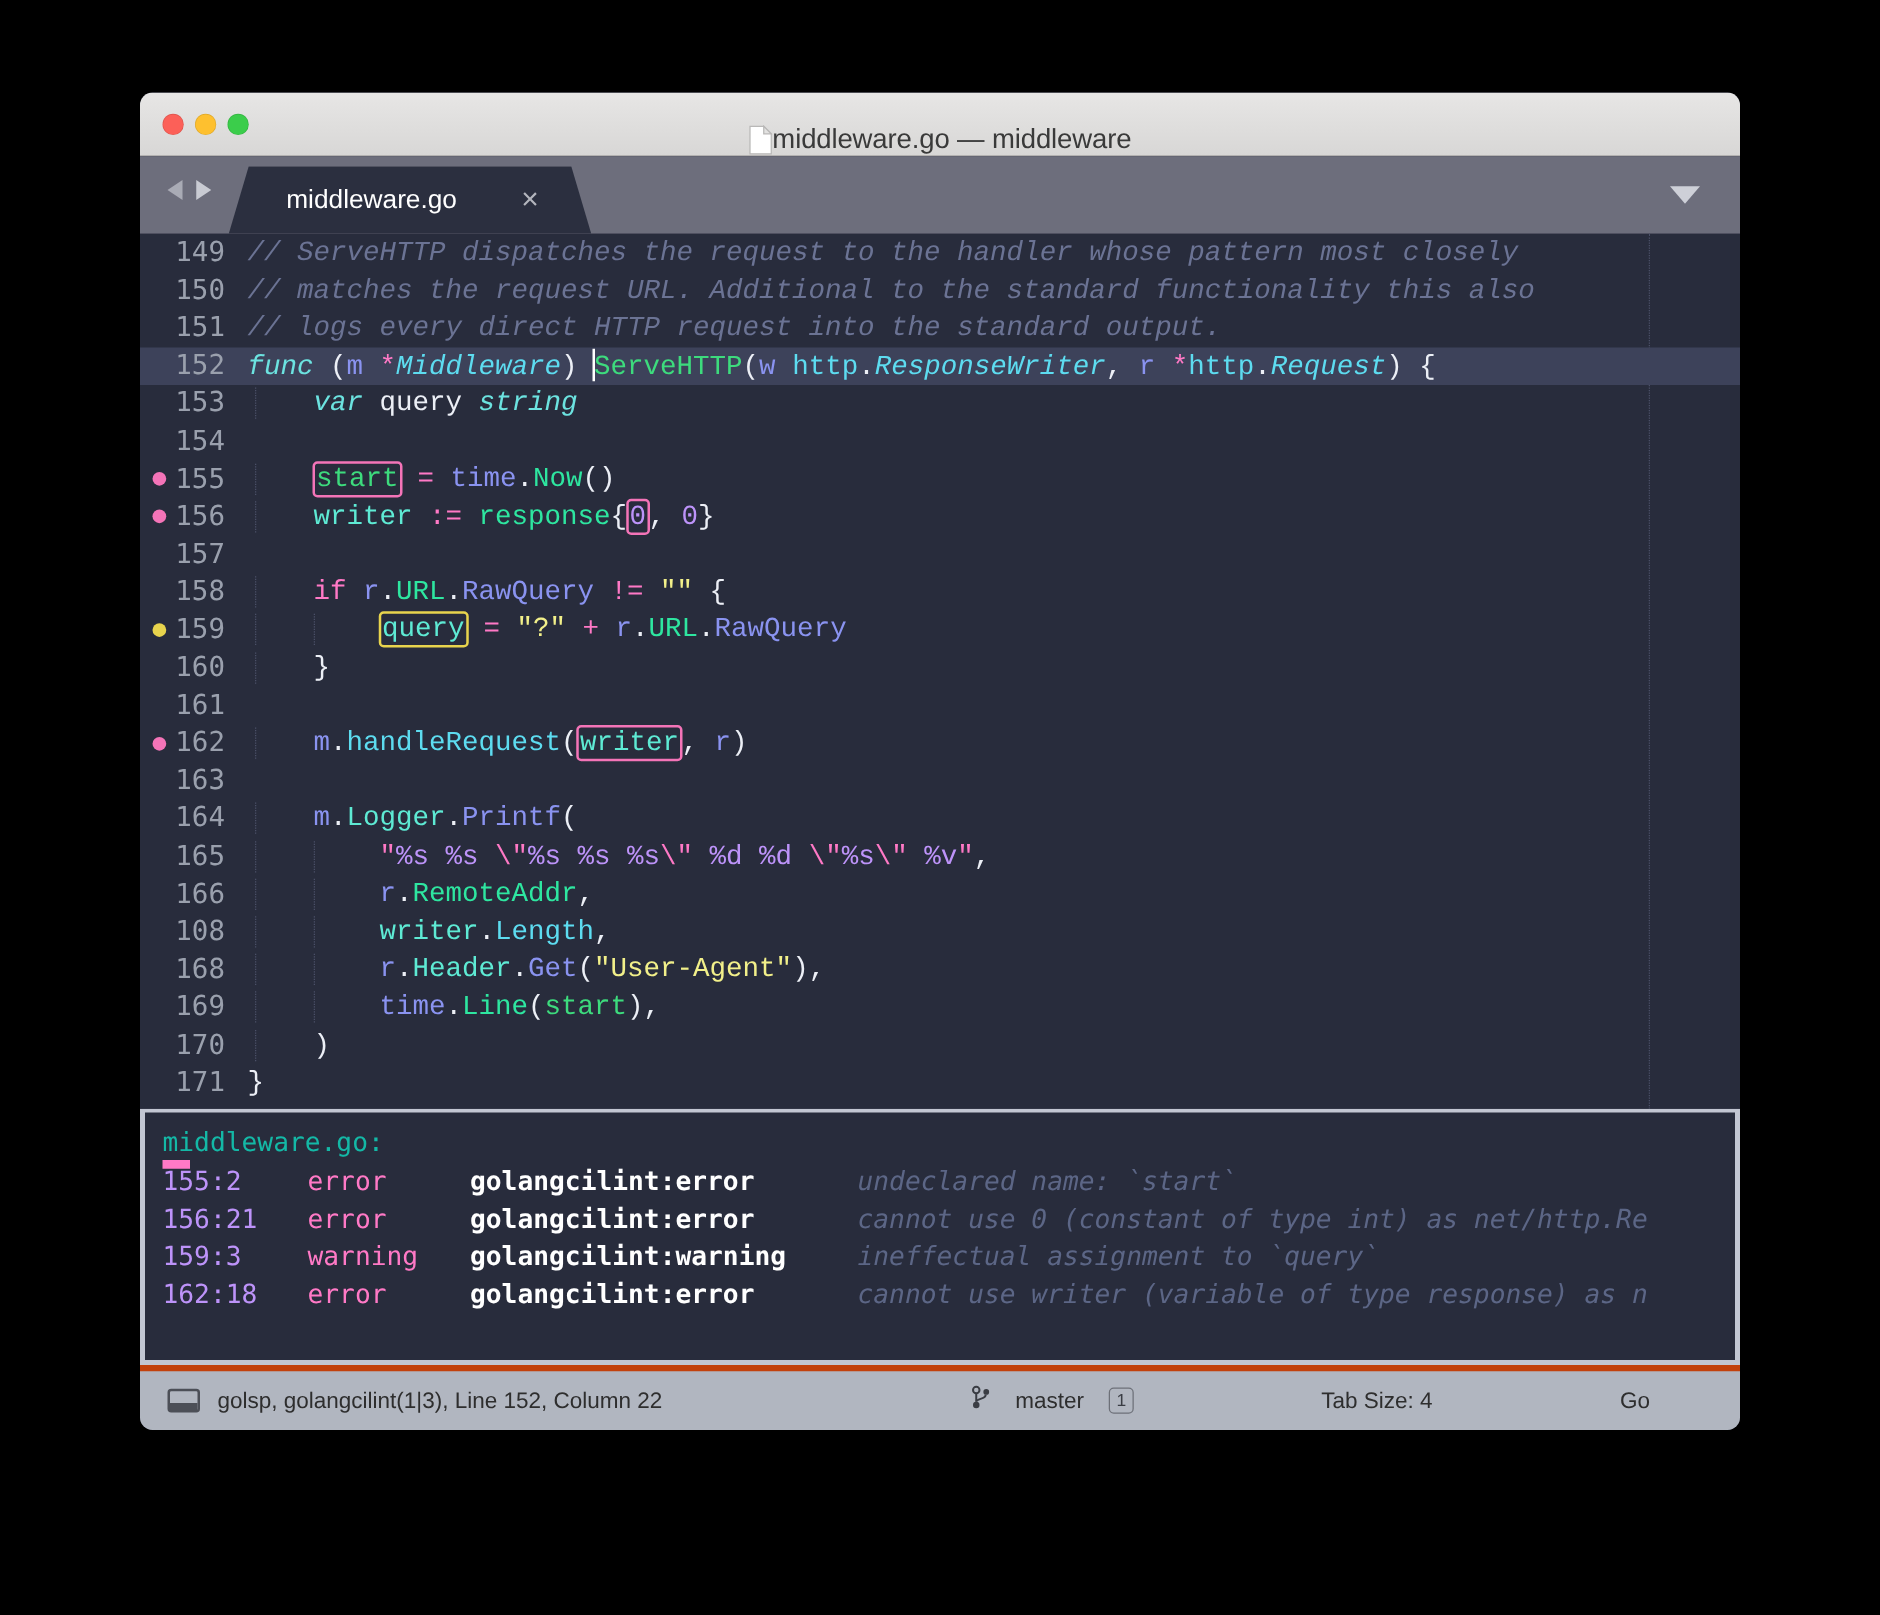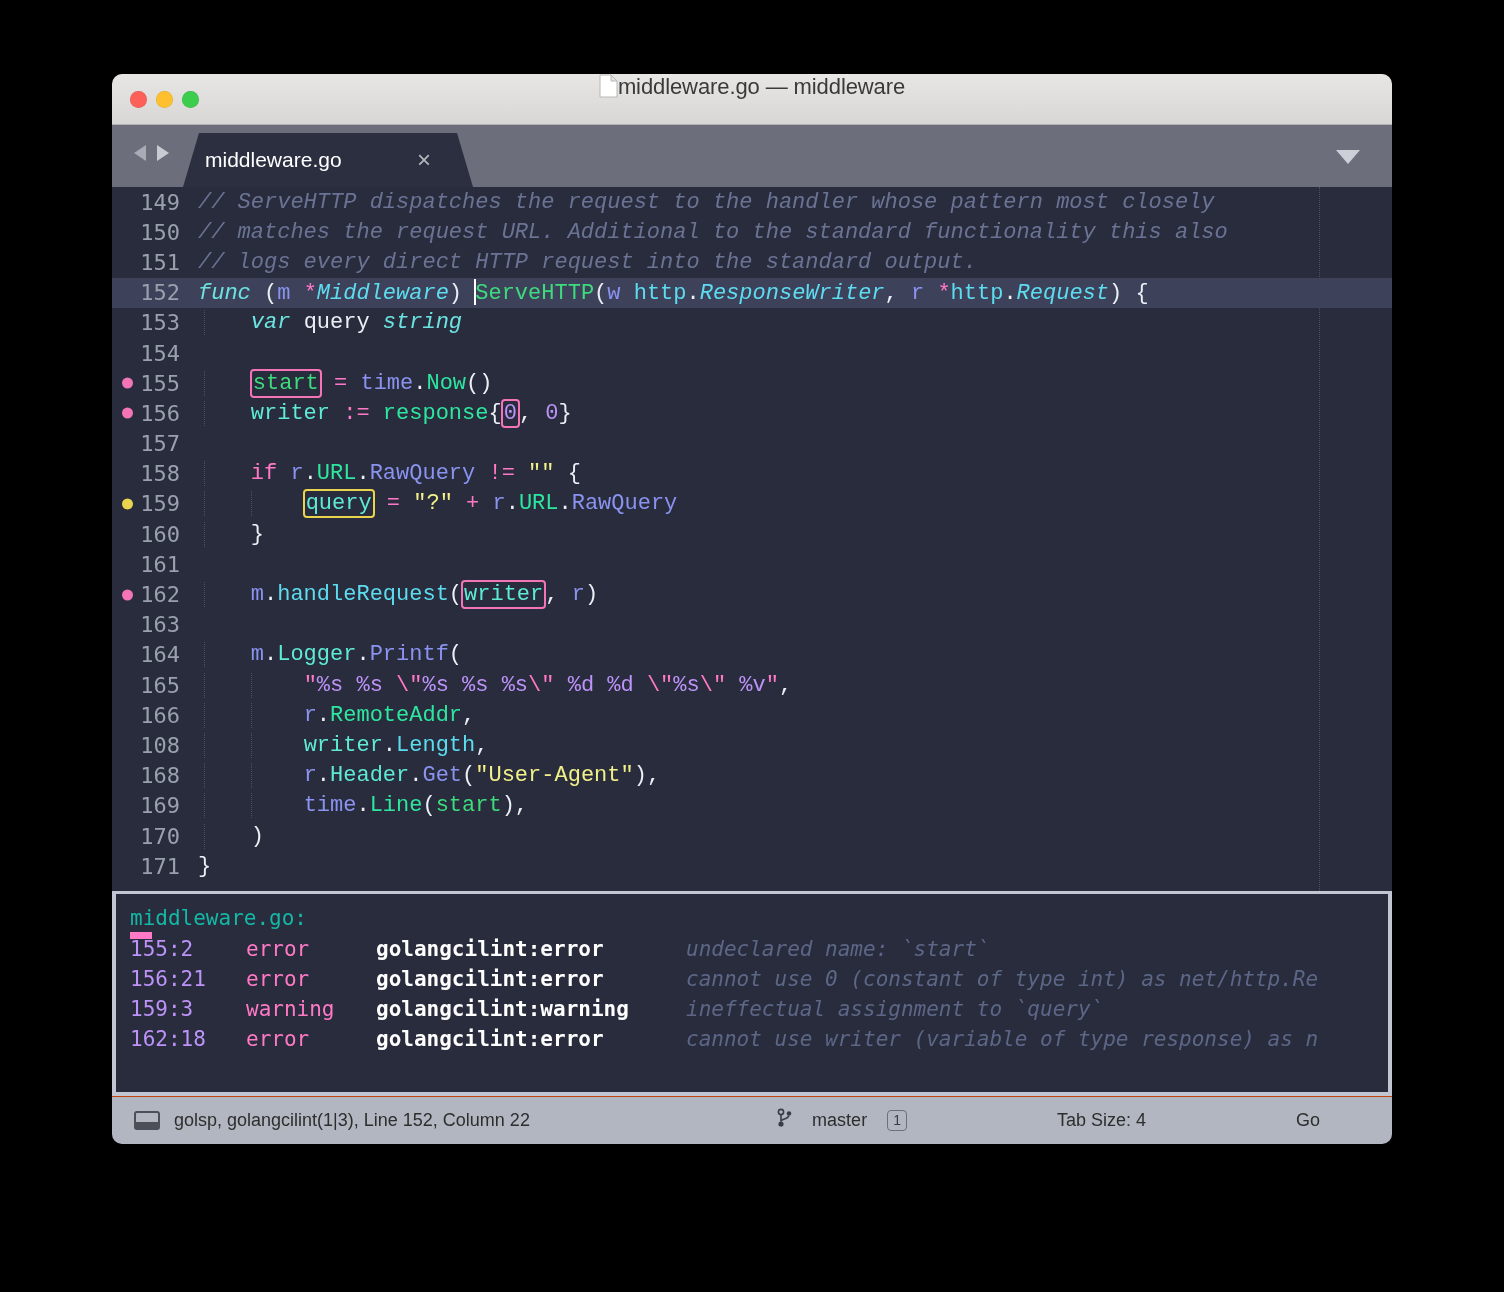--- a/index.html
+++ b/index.html
@@ -52,21 +52,21 @@
   }
   .light.red    { background: #fc6058; box-shadow: inset 0 0 0 0.5px rgba(0,0,0,0.12); }
   .light.yellow { background: #fec02f; box-shadow: inset 0 0 0 0.5px rgba(0,0,0,0.12); }
   .light.green  { background: #3bcd4b; box-shadow: inset 0 0 0 0.5px rgba(0,0,0,0.12); }
 
   .title-center {
     position: absolute;
     left: 0; right: 0;
     top: 0; bottom: 0;
     display: flex;
-    align-items: flex-start;
+    align-items: flex-end;
     justify-content: center;
     pointer-events: none;
   }
   .doc-icon {
     width: 19px;
     height: 24px;
     position: relative;
     display: block;
   }
   .doc-icon svg { display: block; }
@@ -106,21 +106,21 @@
   .tab-shape {
     position: absolute;
     inset: 0;
     background: #2b2f3f;
     clip-path: polygon(16px 0, calc(100% - 16px) 0, 100% 100%, 0 100%);
   }
   .tab-label {
     position: relative;
     color: #ffffff;
     font-size: 21px;
-    margin-left: 22px;
+    margin-left: 46px;
   }
   .tab-close {
     position: relative;
     margin-left: auto;
     margin-right: 42px;
     color: #b3b5bd;
     font-size: 24px;
     line-height: 1;
     cursor: pointer;
   }
@@ -277,21 +277,21 @@
   }
 
   
   .statusbar {
     flex: 0 0 47px;
     background: #b1b6c0;
     display: flex;
     align-items: center;
     color: #2e2e2e;
     font-size: 18px;
-    border-top: 1px solid #c2410c;
+    border-top: 5px solid #c2410c;
   }
   .sb-left {
     display: flex;
     align-items: center;
     gap: 14px;
     margin-left: 22px;
   }
   .sb-panelicon {
     width: 26px;
     height: 19px;

